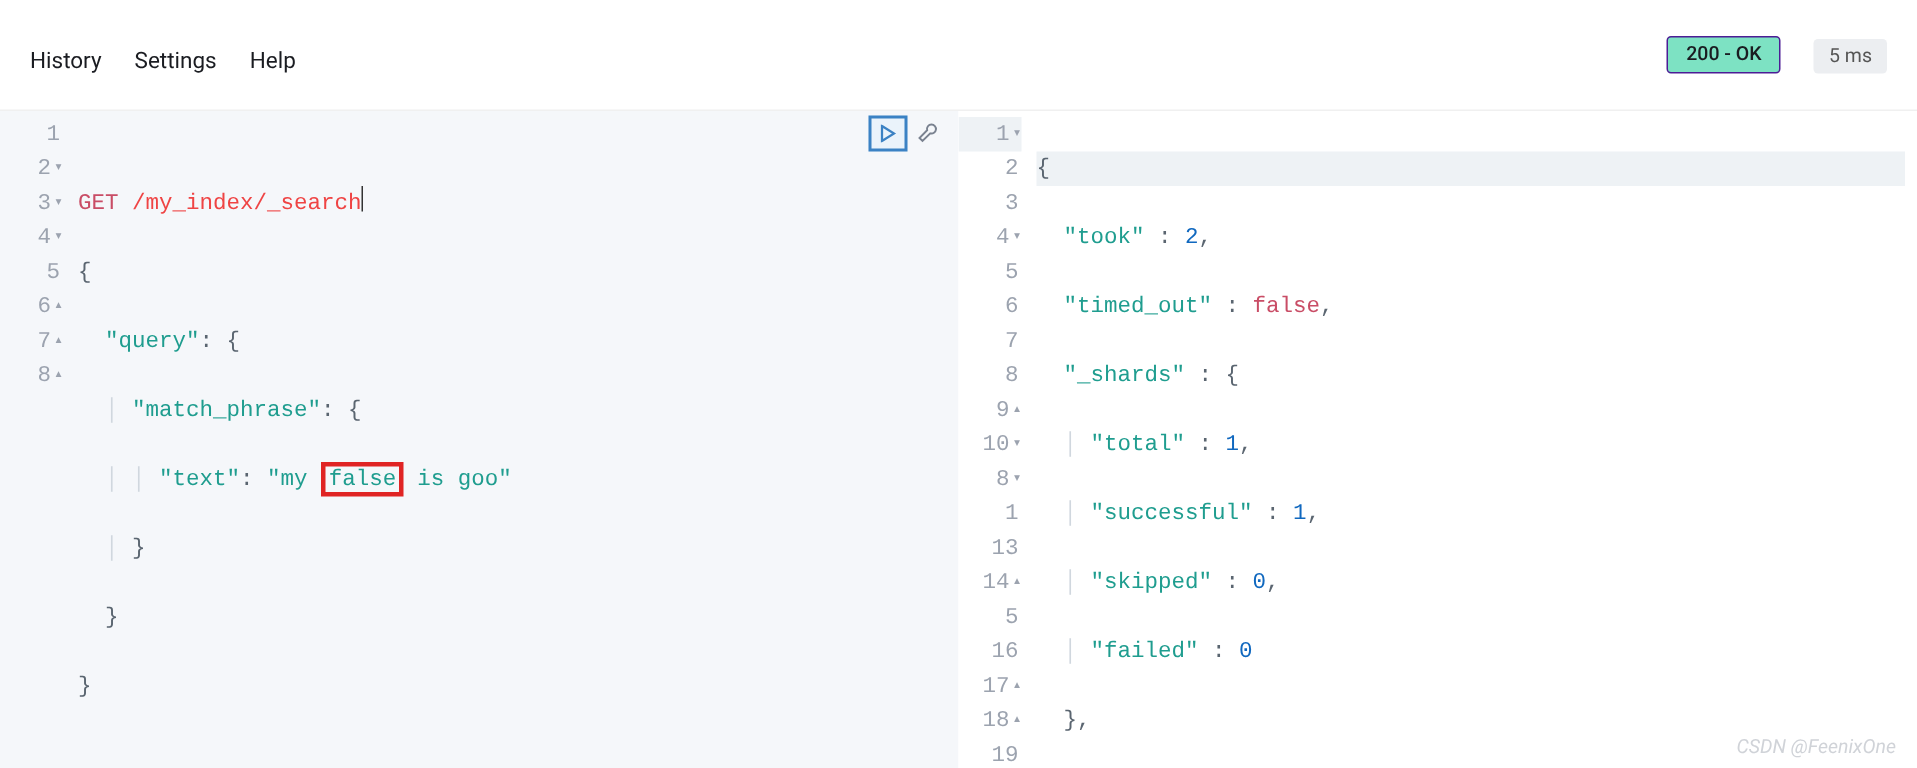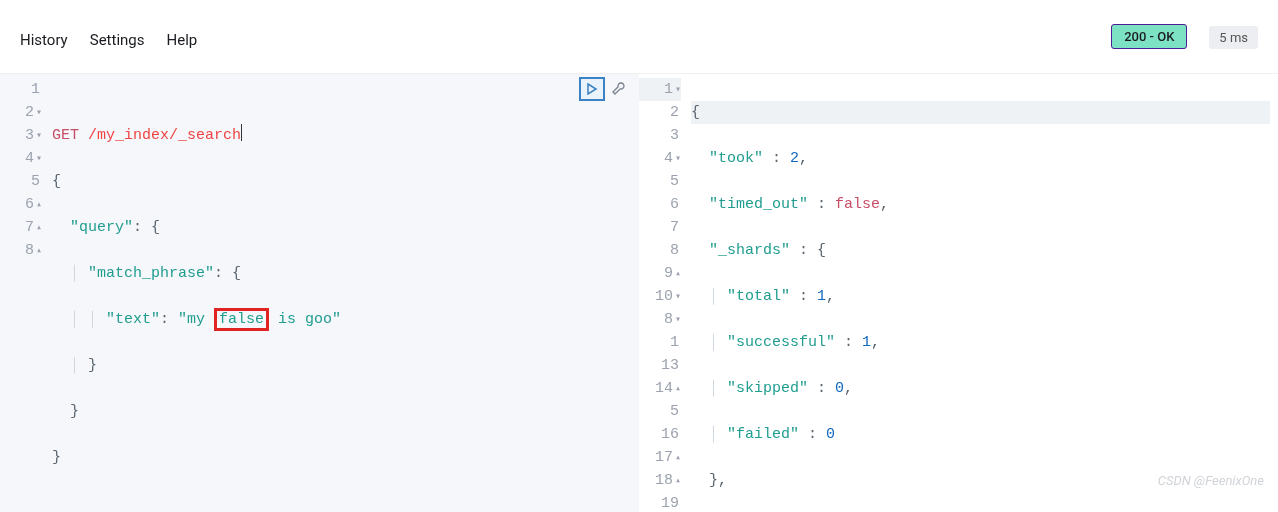--- a/index.html
+++ b/index.html
@@ -26,21 +26,21 @@
     .tok-str { color: #1f9d8f; }
     .tok-num { color: #1068bf; }
     .tok-bool { color: #c94d66; text-align: right; }
     .tok-punct { color: #5a6570; }
     .cursor-line::after { content: ""; display: inline-block; width: 1px; height: 17px; background: #333; vertical-align: -2px; }
     .highlight-box { display: inline-block; border: 3px solid #e02424; padding: 0 2px; margin: -3px 0; line-height: 17px; }
     .play-controls { position: absolute; top: 3px; right: 10px; display: flex; gap: 2px; align-items: center; }
     .play-btn { width: 26px; height: 24px; display: flex; align-items: center; justify-content: center; border: 2px solid #3b82c4; background: #eaf3fb; color: #3b82c4; cursor: pointer; }
     .wrench-btn { width: 22px; height: 22px; display: flex; align-items: center; justify-content: center; color: #7a8290; cursor: pointer; }
     .indent-guide { color: #d0d7de; }
-    .watermark { position: fixed; bottom: 24px; right: 14px; color: #d0d3d8; font-size: 13px; font-style: italic; pointer-events: none; }
+    .watermark { position: fixed; bottom: 6px; right: 14px; color: #d0d3d8; font-size: 13px; font-style: italic; pointer-events: none; }
     .pane-right .gutter { background: #fff; }
     .pane-right .code-area { background: #fff; }
     .pane-right .gutter .ln:first-child { background: #eef2f5; }
     .pane-right .codeline:first-child { background: #eef2f5; }
   </style>
 </head>
 <body>
 
 <div class="menubar">
   <div class="menu-left">

